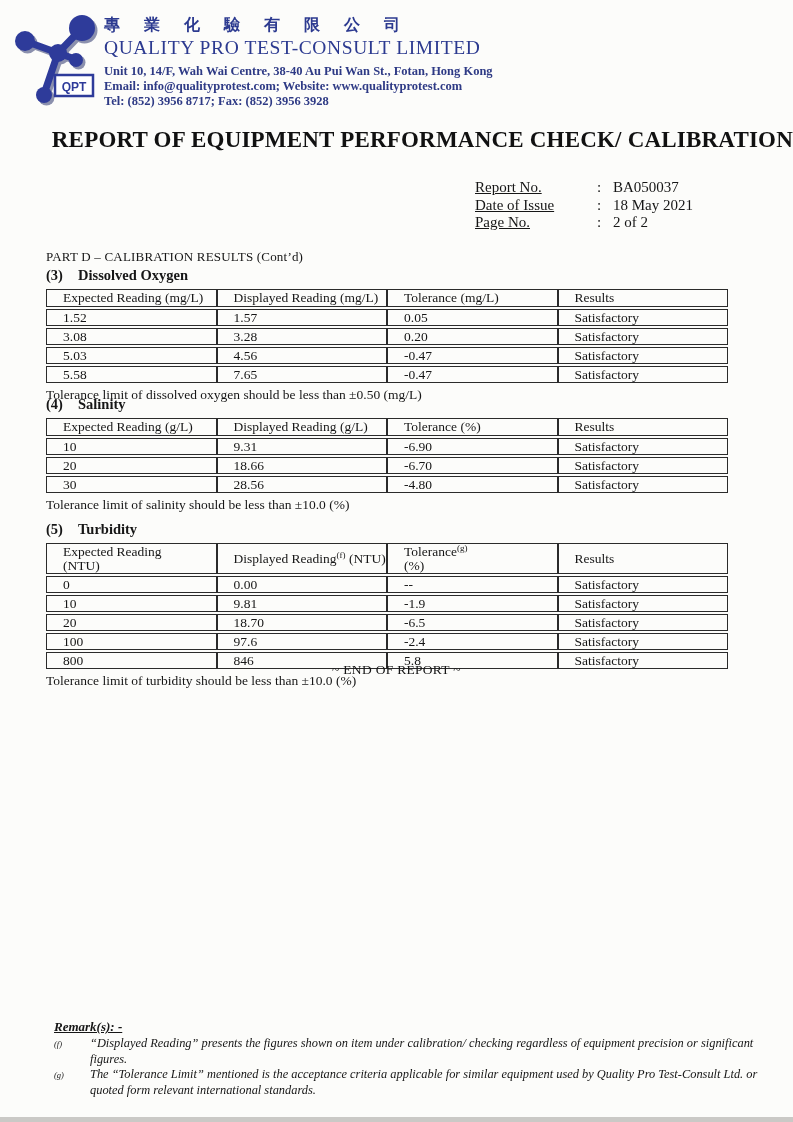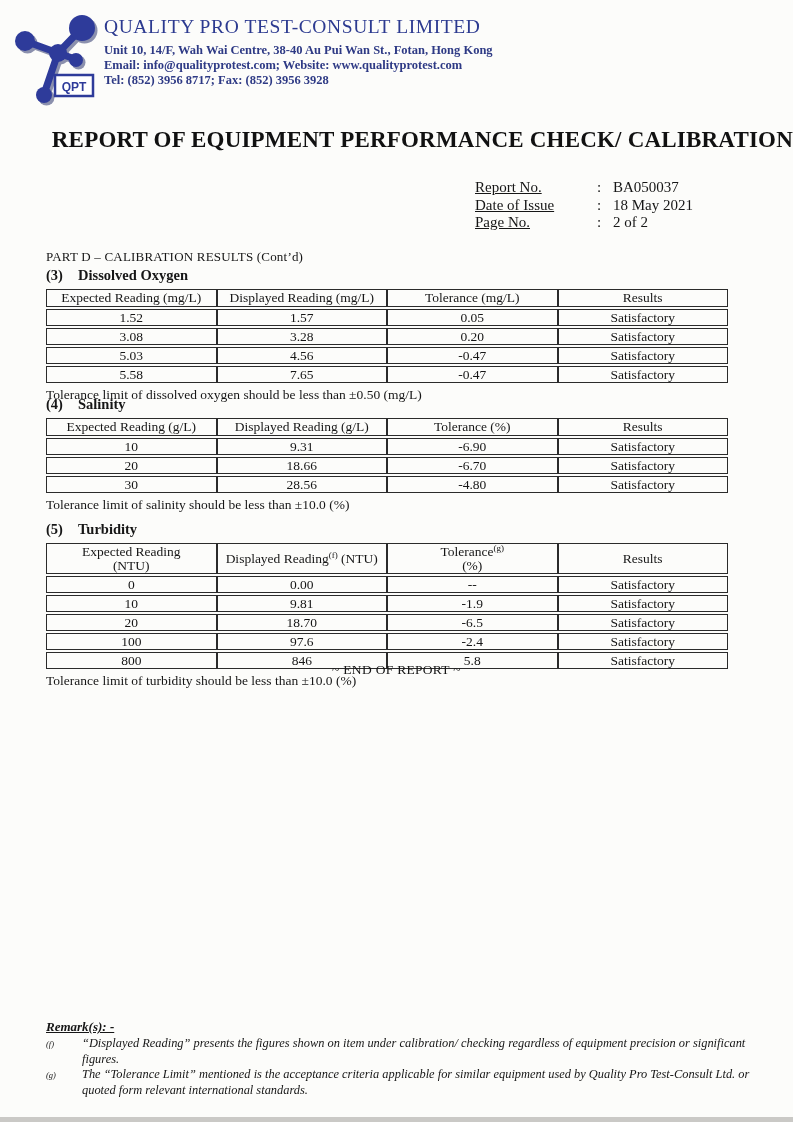--- a/index.html
+++ b/index.html
@@ -49,33 +49,33 @@
   .sec-head{font-size:14.5px;font-weight:700;margin-bottom:3px;}
   .sec-num{display:inline-block;width:32px;}
   table.cal{
     width:100%;table-layout:fixed;
     border-collapse:separate;border-spacing:0 2px;
   }
   table.cal th, table.cal td{
     border:1px solid #2b2b2b;
     font-weight:normal;
     font-size:13.5px;line-height:13px;
-    padding:1px 4px;text-align:center;
+    padding:1px 16px;text-align:left;
     overflow:hidden;white-space:nowrap;
   }
   table.cal th{line-height:13.5px;}
   sup{font-size:9px;line-height:0;vertical-align:super;}
   .note{font-size:13.5px;margin-top:2px;}
   
   .end-line{
     position:absolute;top:662px;left:0;width:100%;
     text-align:center;font-size:13.5px;letter-spacing:.3px;
   }
   
-  .remarks{position:absolute;left:46px;top:1019px;width:708px;font-style:italic;}
+  .remarks{position:absolute;left:54px;top:1019px;width:708px;font-style:italic;}
   .rmk-head{
     font-size:13px;font-weight:700;text-decoration:underline;margin-bottom:1px;
   }
   .rmk-item{display:flex;font-size:12.4px;line-height:15.5px;}
   .rmk-marker{width:36px;flex:0 0 36px;font-size:8.5px;padding-top:1px;}
   .rmk-text{flex:1;}
   
   .bottom-strip{
     position:absolute;left:0;bottom:0;width:100%;height:5px;
     background:#cac9c6;
@@ -107,20 +107,21 @@
         <circle cx="17" cy="35" r="10" stroke="none"></circle>
       <circle cx="68" cy="54" r="7" stroke="none"></circle>
         <circle cx="36" cy="89" r="8" stroke="none"></circle>
       <circle cx="50" cy="47" r="9" stroke="none"></circle>
     </g>
     <rect x="47" y="69" width="38" height="21" fill="#ffffff" stroke="#2e3b9a" stroke-width="2.5"></rect>
     <text x="66" y="84.5" text-anchor="middle" fill="#2e3b9a" font-family="Liberation Sans, sans-serif" font-size="12" font-weight="bold">QPT</text>
   </svg>
 
   <div class="headtext">
+    <div class="cn-name">專 業 化 驗 有 限 公 司</div>
     <div class="en-name">QUALITY PRO TEST-CONSULT LIMITED</div>
     <div class="addr first">Unit 10, 14/F, Wah Wai Centre, 38-40 Au Pui Wan St., Fotan, Hong Kong</div>
     <div class="addr">Email: info@qualityprotest.com; Website: www.qualityprotest.com</div>
     <div class="addr">Tel: (852) 3956 8717; Fax: (852) 3956 3928</div>
   </div>
 
   <div class="title">REPORT OF EQUIPMENT PERFORMANCE CHECK/ CALIBRATION</div>
 
   <div class="rinfo">
     <div class="rinfo-row">

